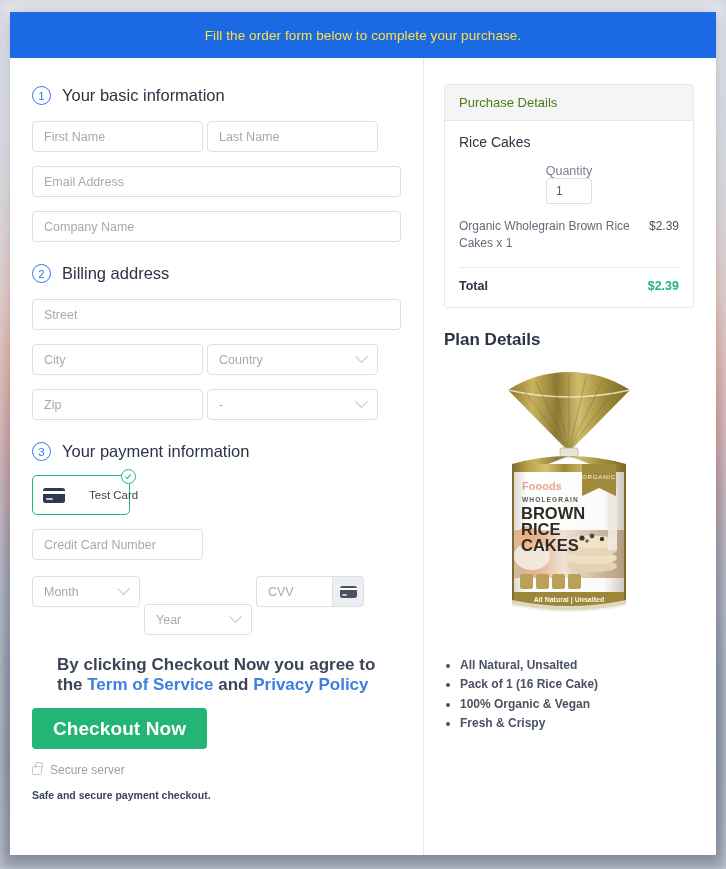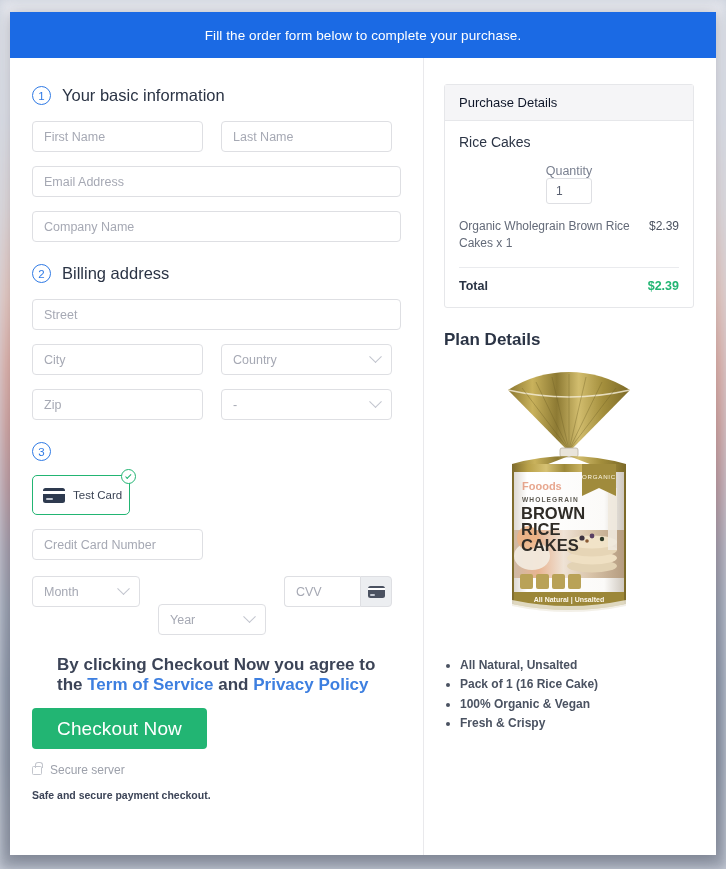--- a/index.html
+++ b/index.html
@@ -30,21 +30,21 @@
     position: absolute;
     left: 10px; top: 12px;
     width: 706px; height: 843px;
     background: #fff;
     box-shadow: 0 2px 14px rgba(40,45,60,.30);
     overflow: hidden;
   }
   .banner {
     height: 46px;
     background: #1b6ae4;
-    color: #ffffff;
+    color: #fde047;
     display: flex; align-items: center; justify-content: center;
     font-size: 13.5px;
     letter-spacing: .1px;
   }
   .cols { display: flex; height: 797px; }
   .col-left {
     width: 414px;
     padding: 28px 22px 0 22px;
     border-right: 1px solid #e9e9ec;
   }
@@ -57,21 +57,21 @@
   .step { display: flex; align-items: center; gap: 11px; }
   .step-num {
     width: 19px; height: 19px; border-radius: 50%;
     border: 1.4px solid #2f7ae5; color: #2f7ae5;
     font-size: 11.5px; display: flex; align-items: center; justify-content: center;
     flex: 0 0 auto;
   }
   .step-title { font-size: 16.5px; color: #2b3445; }
 
   
-  .row { display: flex; gap: 18px; }
+  .row { display: flex; gap: 4px; }
   .field {
     height: 31px;
     border: 1px solid #dedfe3;
     border-radius: 4px;
     background: #fff;
     font-size: 12.5px;
     color: #a6a9b4;
     padding: 0 11px;
     display: flex; align-items: center;
     width: 100%;
@@ -93,21 +93,21 @@
   .mt14 { margin-top: 14px; }
   .mt16 { margin-top: 16px; }
   .mt22 { margin-top: 22px; }
 
   
   .paytile {
     position: relative;
     width: 98px; height: 40px;
     border: 1.6px solid #22b573;
     border-radius: 5px;
-    display: flex; align-items: center; gap: 8px;
+    display: flex; align-items: center; gap: 24px;
     padding: 0 10px;
     margin-top: 14px;
   }
   .card-glyph {
     width: 22px; height: 15px; border-radius: 2.5px;
     background: #2e3a4f; position: relative; flex: 0 0 auto;
   }
   .card-glyph::before {
     content: ""; position: absolute; left: 0; right: 0; top: 3px;
     height: 3.5px; background: #fff;
@@ -155,21 +155,21 @@
   .terms {
     margin-top: 20px; font-size: 17px; color: #3c4457; font-weight: bold; margin-left: 25px;
   }
   .terms a { color: #3d7fe0; text-decoration: none; }
 
   .checkout-btn {
     margin-top: 13px;
     width: 175px; height: 41px;
     background: #22b573; color: #fff;
     border: none; border-radius: 4px;
-    font-size: 19px; font-weight: normal;
+    font-size: 19px; font-weight: bold;
     font-family: "Liberation Sans", sans-serif;
     cursor: pointer;
     letter-spacing: .1px;
   }
   .secure {
     margin-top: 14px; display: flex; align-items: center; gap: 8px;
     font-size: 12px; color: #9da1ab;
   }
   .lock {
     width: 10px; height: 9px; border: 1.4px solid #c3c6cd; border-radius: 1.5px;
@@ -182,21 +182,21 @@
     border-radius: 3px 3px 0 0;
   }
   .safe-note { margin-top: 12px; font-size: 10.5px; color: #3c4457; font-weight: bold; }
 
   
   .panel { border: 1px solid #e6e7ea; border-radius: 3px; }
   .panel-head {
     background: #f5f5f7;
     border-bottom: 1px solid #e6e7ea;
     padding: 10px 14px;
-    font-size: 13px; color: #0f172a;
+    font-size: 13px; color: #4d7c0f;
   }
   .panel-body { padding: 13px 14px 12px 14px; }
   .prod-name { font-size: 14px; font-weight: normal; color: #2b3445; }
   .qty-row {
     display: flex; align-items: center; justify-content: space-between;
     margin-top: 14px;
     flex-direction: column;
   }
   .qty-label { font-size: 12.5px; color: #7a8090; }
   .qty-input {
@@ -284,20 +284,21 @@
         <input class="field half" placeholder="Zip" style="">
         <div class="field half select">
           <span>-</span>
           <span class="chev"></span>
         </div>
       </div>
 
       
       <div class="step mt22">
         <span class="step-num">3</span>
+        <span class="step-title">Your payment information</span>
       </div>
 
       <div class="paytile">
         <span class="card-glyph"></span>
         <span class="paytile-label">Test  Card</span>
         <span class="check-badge">
             <span class="tick"></span>
           </span>
       </div>
 

